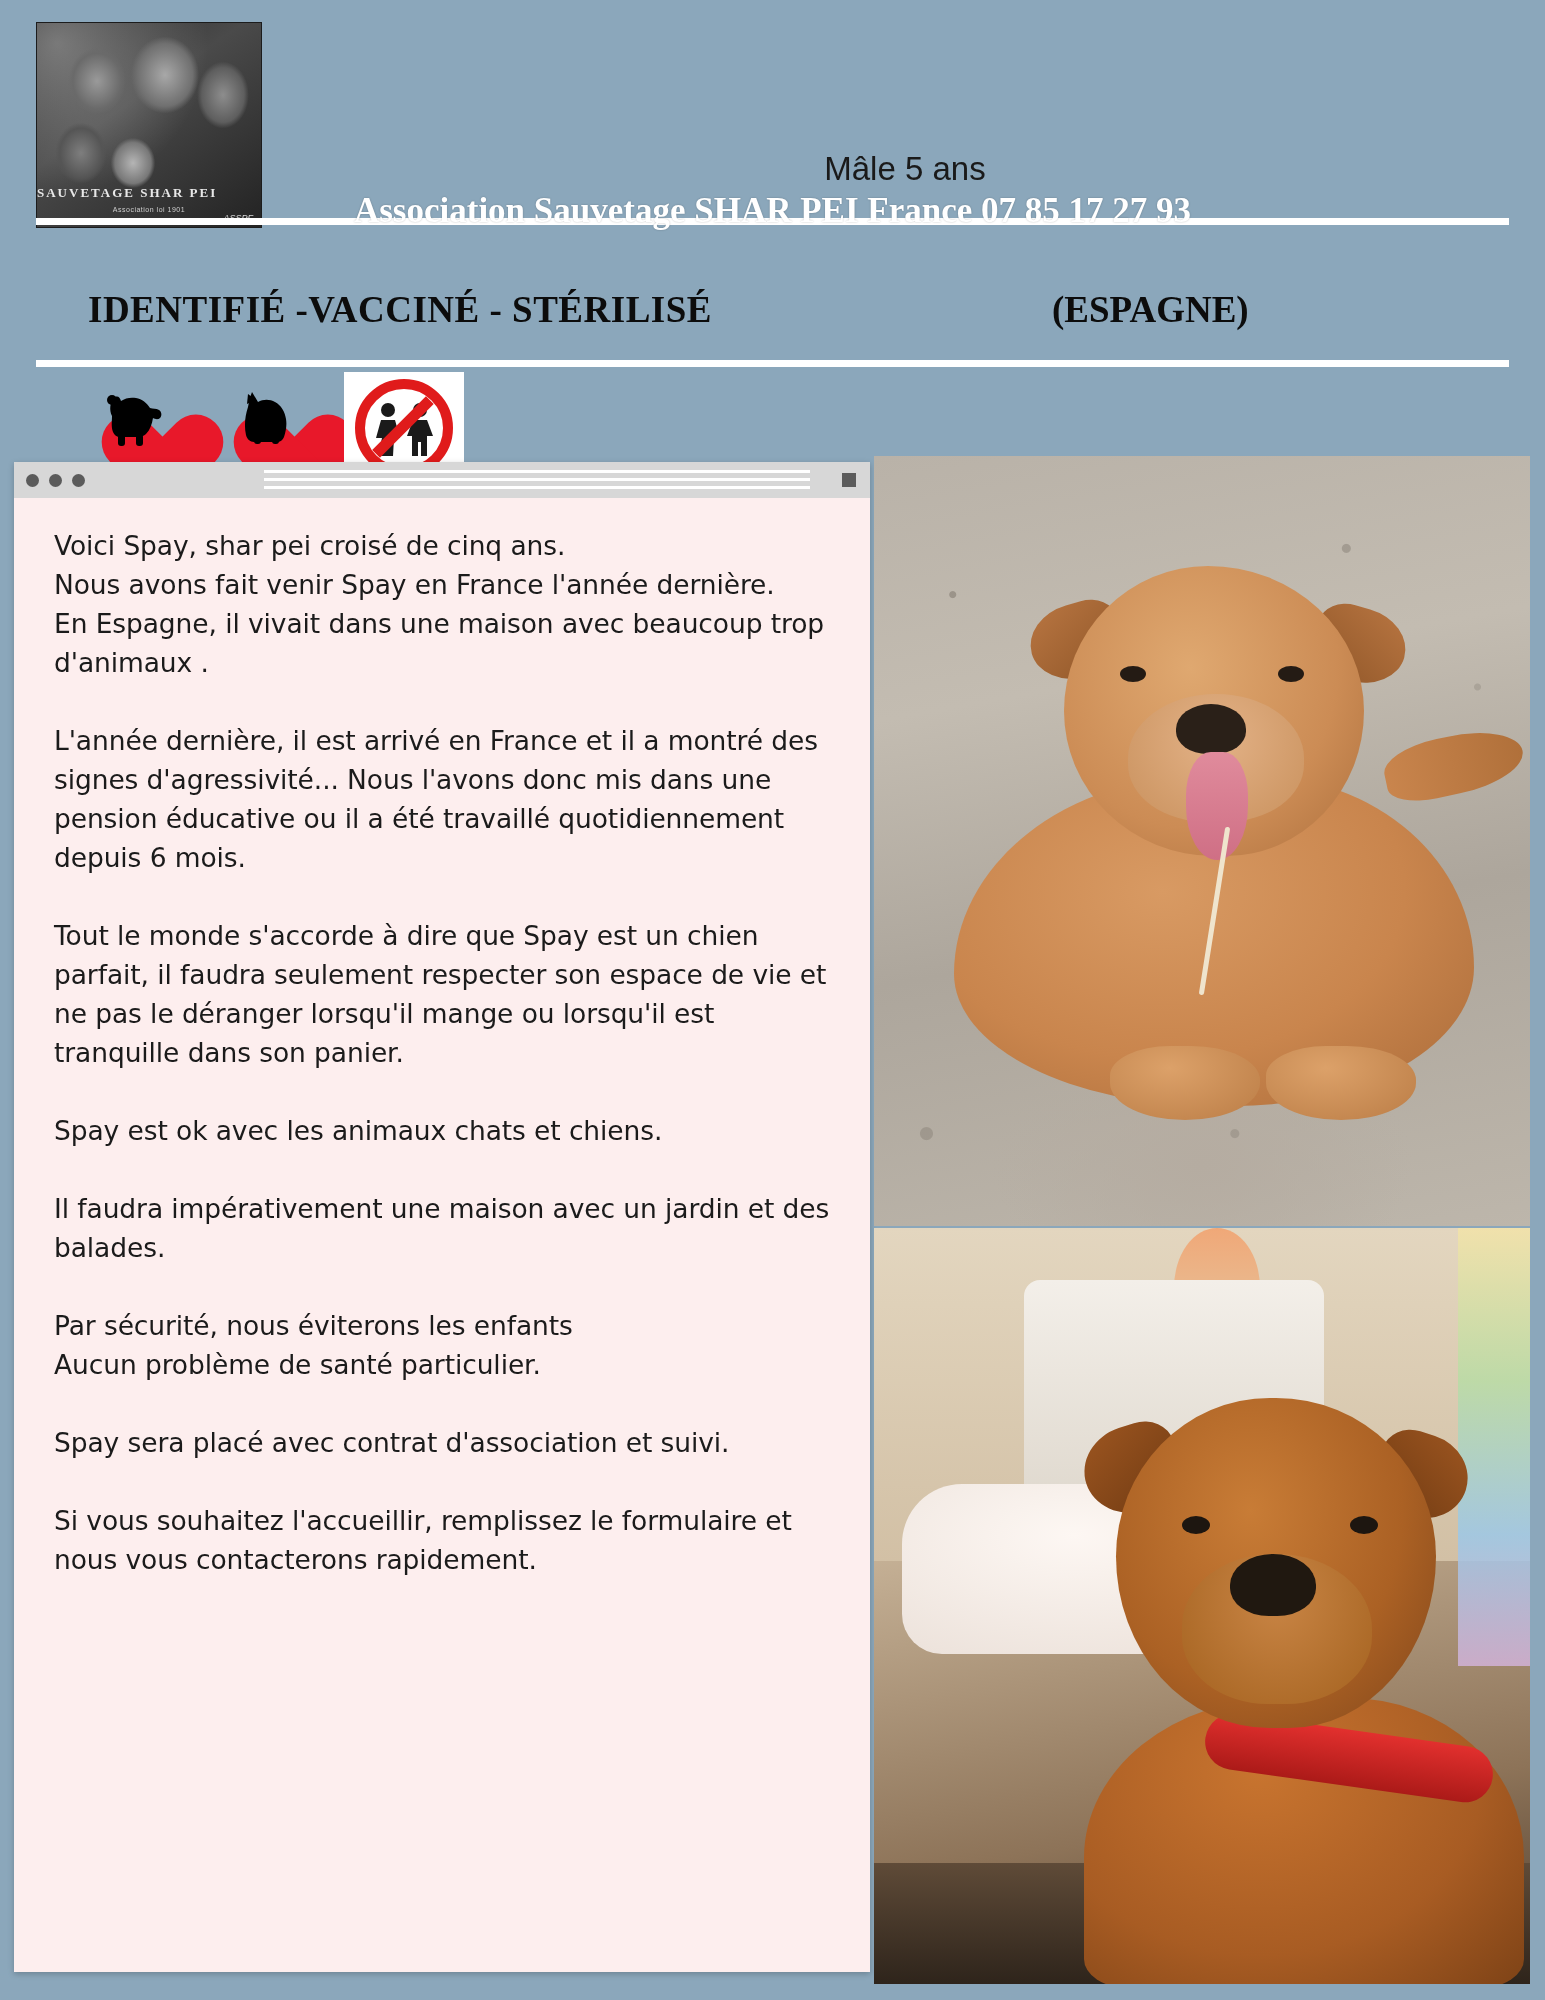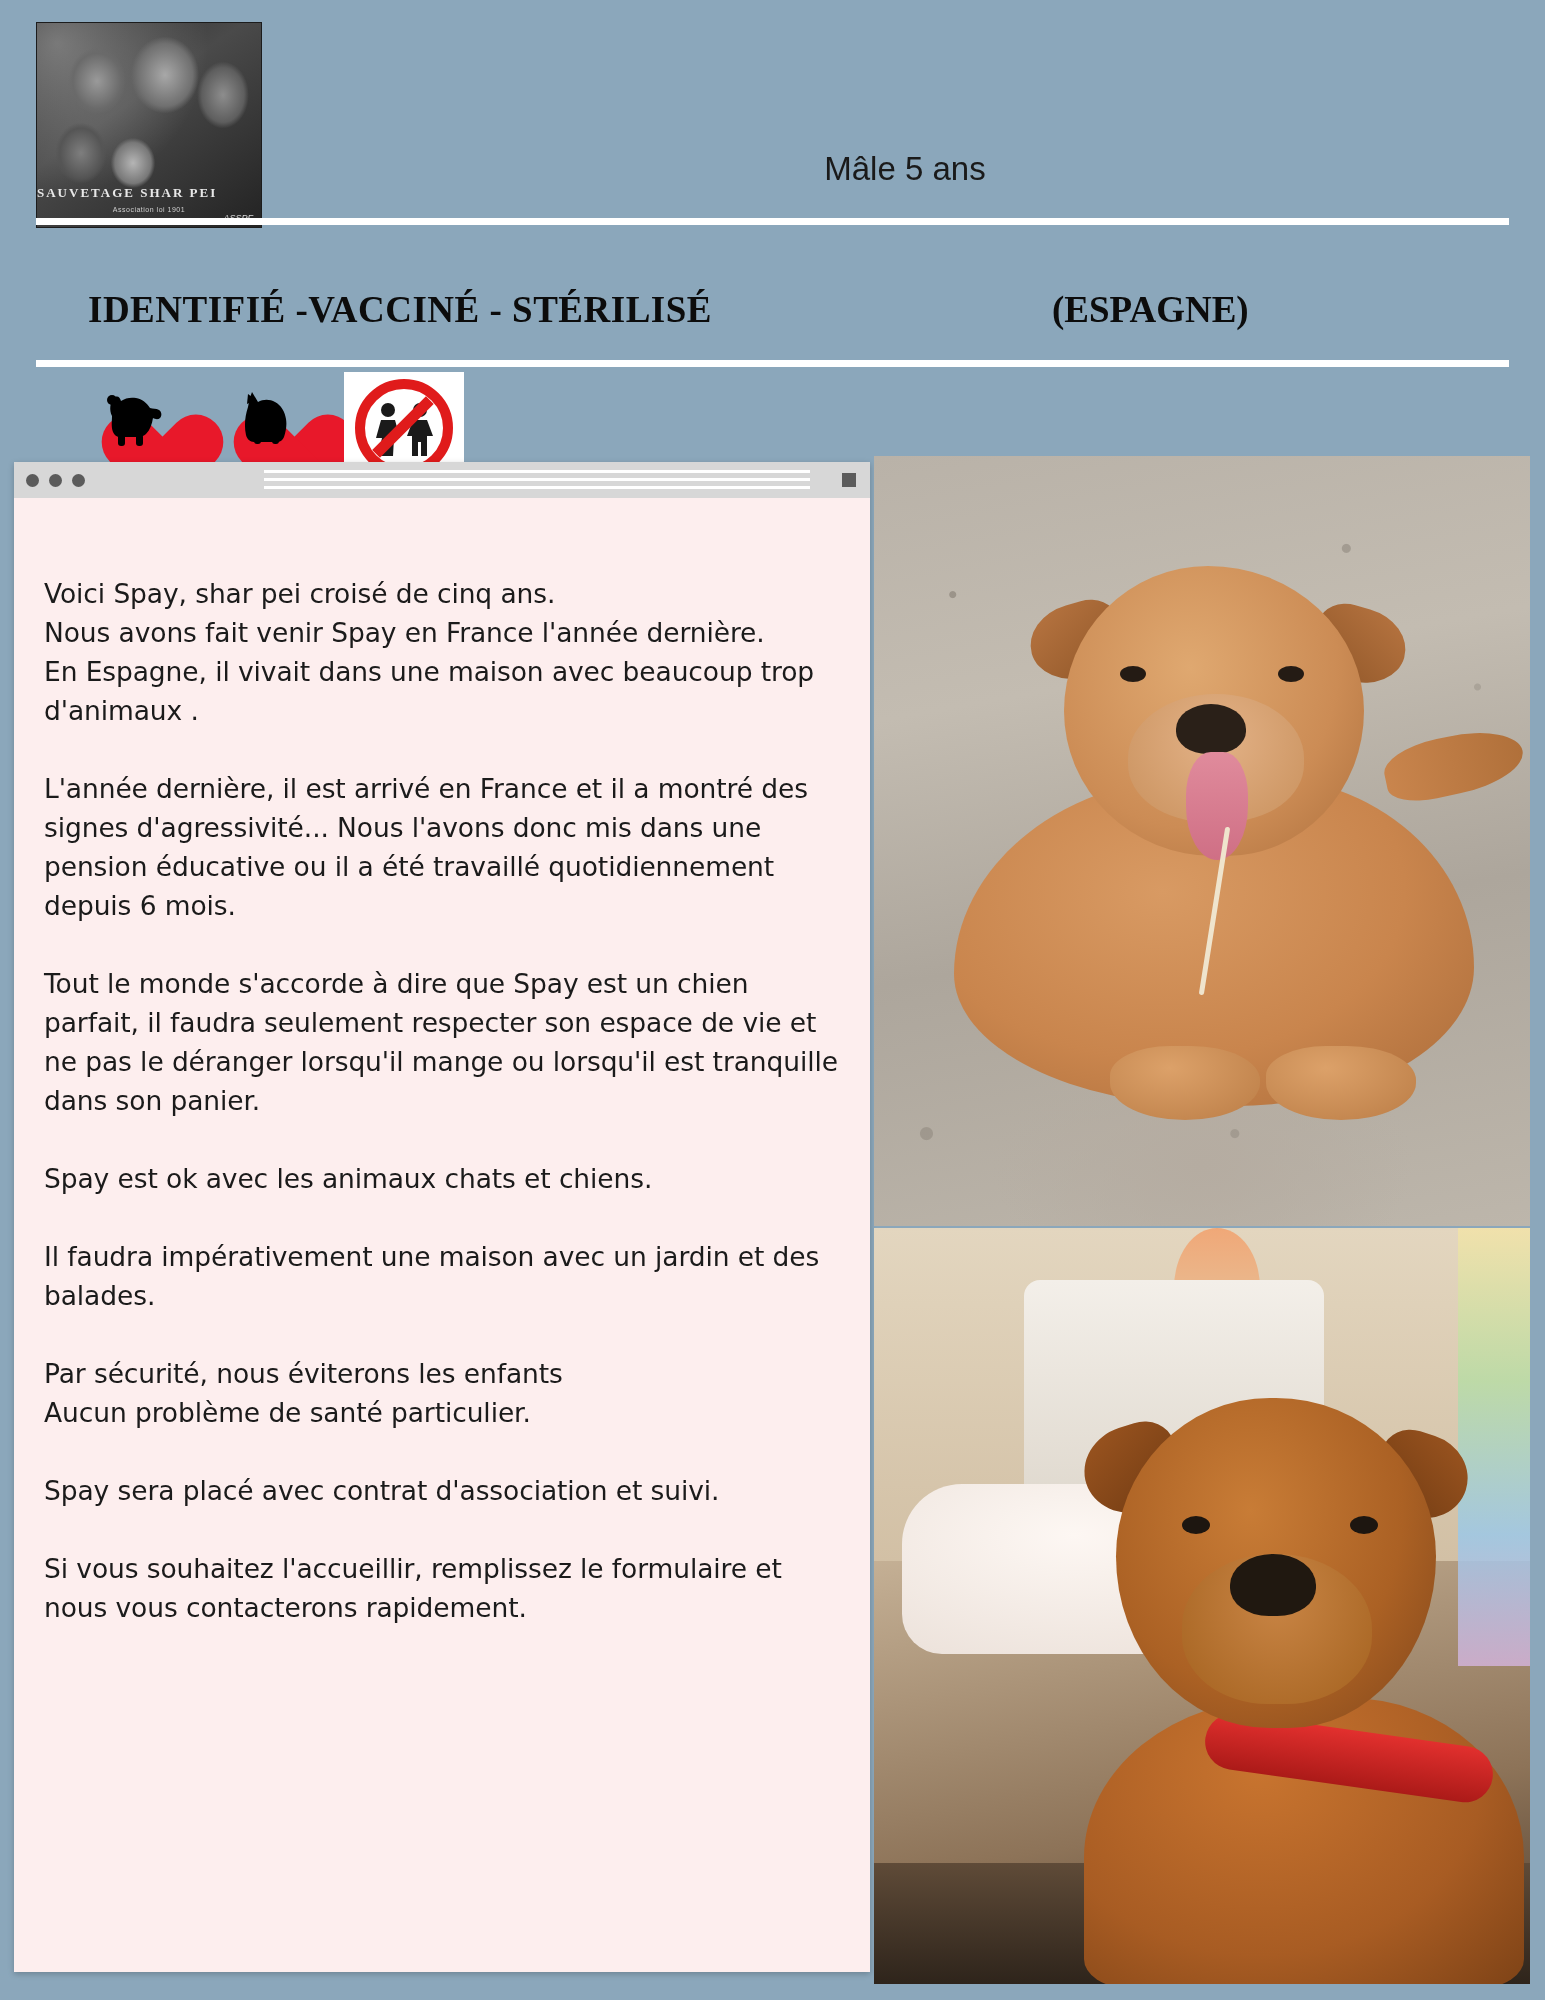--- a/index.html
+++ b/index.html
@@ -220,22 +220,21 @@
   }
   .wsquare {
     position: absolute;
     right: 14px;
     top: 11px;
     width: 14px;
     height: 14px;
     background: #5b5b5b;
   }
   .window-body {
-    padding: 28px 28px 20px 30px;
-    margin-top: 48px;
+    padding: 28px 28px 20px 40px;
   }
   .body-text {
     font-size: 26.5px;
     line-height: 39px;
     color: #1b1b1b;
     white-space: pre-wrap;
     font-family: "DejaVu Sans", sans-serif;
     letter-spacing: -0.1px;
   }
 
@@ -446,20 +445,21 @@
     <div class="logo-dogs"></div>
     <div class="logo-caption">SAUVETAGE SHAR PEI</div>
     <div class="logo-sub">Association loi 1901</div>
     <div class="logo-url">http://sauvetage-sharpeifrance.e-monsite.com</div>
     <div class="logo-mark">ASSPF</div>
   </div>
 
   <div class="dog-sub noselect">Mâle 5 ans</div>
 
   <div class="assoc-line"></div>
+  <div class="assoc-text noselect">Association Sauvetage SHAR PEI France 07 85 17 27 93</div>
 
   <div class="status-line noselect">IDENTIFIÉ -VACCINÉ - STÉRILISÉ</div>
   <div class="country-line noselect">(ESPAGNE)</div>
 
   <div class="divider"></div>
 
   <div class="icon-row">
 
     <div class="heart-icon">
       <svg width="66" height="62" viewBox="0 0 66 62" aria-hidden="true">

